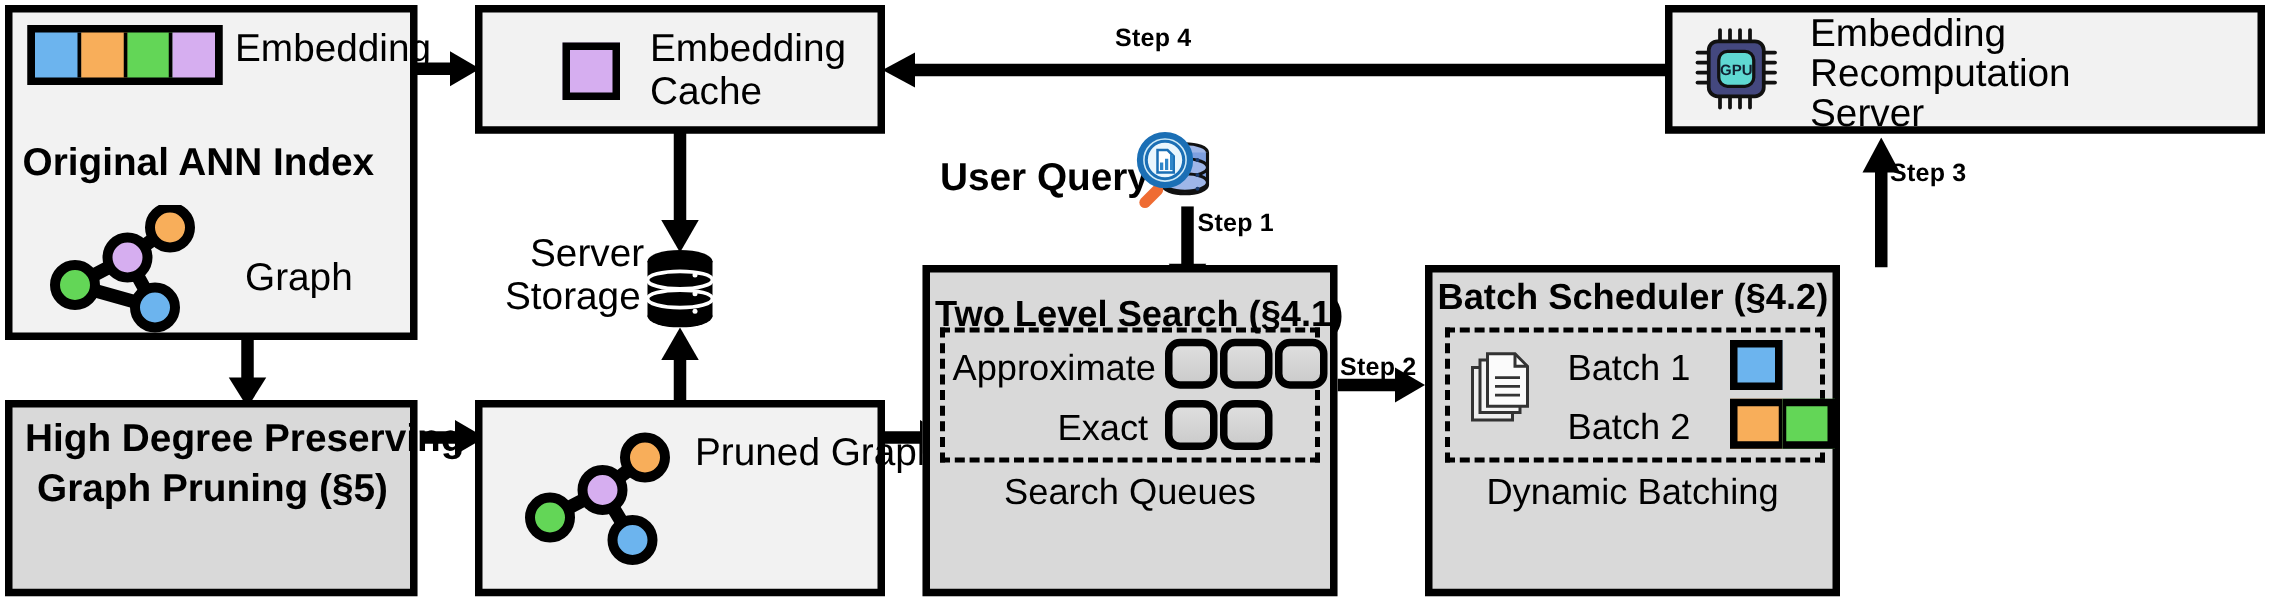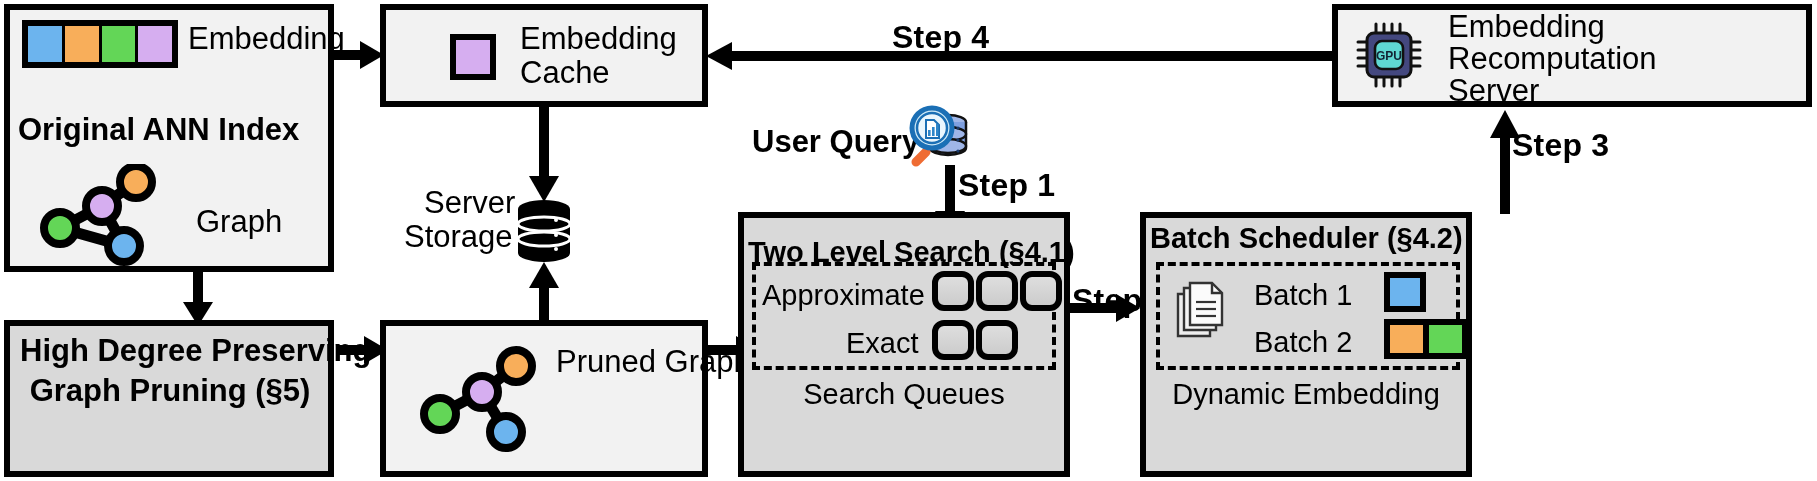--- a/index.html
+++ b/index.html
@@ -7,21 +7,21 @@
        font-family:"Liberation Sans","DejaVu Sans",sans-serif;color:#000;}
   #stage{position:absolute;left:0;top:0;width:1817px;height:481px;}
 
   .box{position:absolute;box-sizing:border-box;border:6px solid #000;background:#f2f2f2;}
   .box.grey{background:#d9d9d9;}
   .lbl{position:absolute;white-space:pre;line-height:1.12;}
   .bold{font-weight:bold;}
 
   .title-lg{font-size:31px;}
   .title-md{font-size:29px;}
-  .step{font-size:32px;font-weight:bold;letter-spacing:.2px;}
+  .step{font-size:20px;font-weight:bold;letter-spacing:.2px;}
 
   
   .strip{position:absolute;display:flex;border:6px solid #000;box-sizing:border-box;background:#000;}
   .strip span{display:block;border-right:3px solid #000;}
   .strip span:last-child{border-right:0;}
 
   .sq{position:absolute;box-sizing:border-box;border:6px solid #000;}
 
   
   .dash{position:absolute;box-sizing:border-box;border:4px dashed #000;}
@@ -204,21 +204,21 @@
     </g>
   </svg>
 
   <div class="lbl title-md" style="left:1254px;top:279px;">Batch 1</div>
   <div class="sq" style="left:1384px;top:272px;width:42px;height:40px;background:#6cb4ee;"></div>
 
   <div class="lbl title-md" style="left:1254px;top:326px;">Batch 2</div>
   <div class="sq" style="left:1384px;top:319px;width:42px;height:40px;background:#f8ae5a;border-right-width:3px;"></div>
   <div class="sq" style="left:1426px;top:319px;width:42px;height:40px;background:#63d657;border-left-width:3px;"></div>
 
-  <div class="lbl title-md" style="left:1150px;top:378px;width:312px;text-align:center;">Dynamic Embedding</div>
+  <div class="lbl title-md" style="left:1150px;top:378px;width:312px;text-align:center;">Dynamic Batching</div>
 
   <svg class="svgabs" style="left:1485px;top:110px;" width="40" height="104" viewBox="0 0 40 104">
     <line x1="20" y1="104" x2="20" y2="26" stroke="#000" stroke-width="10"></line>
     <polygon points="20,0 5,28 35,28" fill="#000"></polygon>
   </svg>
   <div class="lbl step" style="left:1512px;top:128px;">Step 3</div>
 
   <div class="box" style="left:1332px;top:4px;width:480px;height:103px;"></div>
 
   <svg class="svgabs" style="left:1356px;top:22px;" width="70" height="66" viewBox="0 0 70 66">

